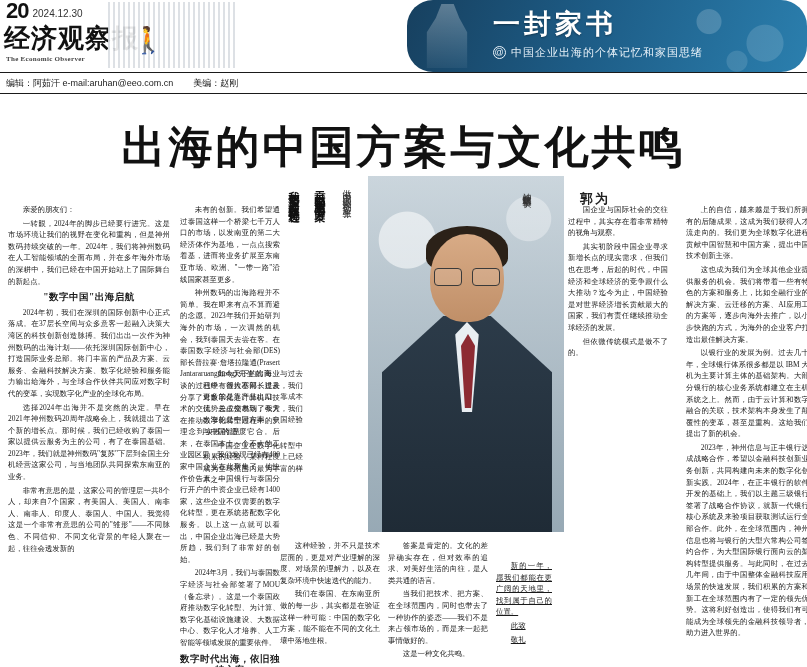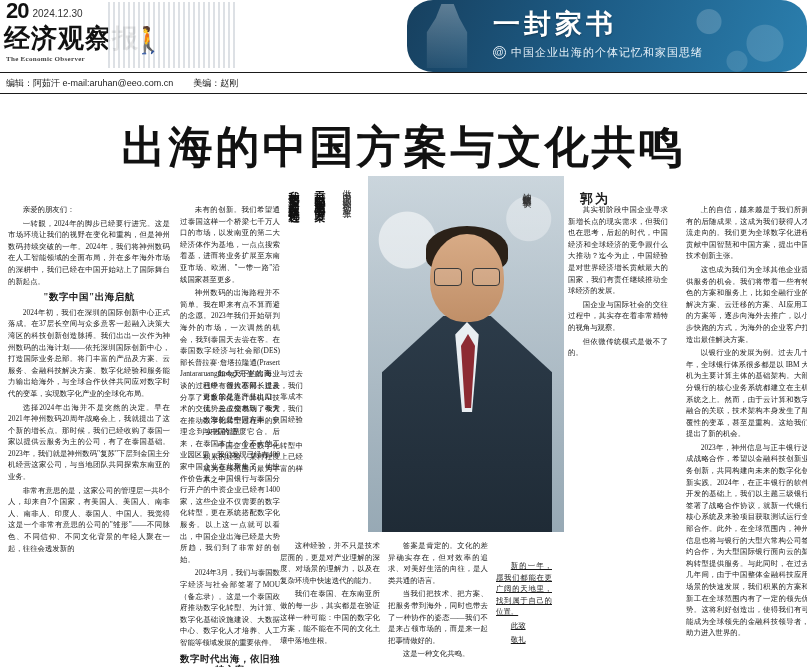--- a/index.html
+++ b/index.html
@@ -291,22 +291,22 @@
 
   <div class="col col2">
     <p>未有的创新。我们希望通过泰国这样一个桥梁七千万人口的市场，以发南亚的第二大经济体作为基地，一点点搜索着基，进而将业务扩展至东南亚市场、欧洲、"一带一路"沿线国家甚至更多。</p>
     <p>神州数码的出海路程并不简单。我在即来有点不算而避的念愿。2023年我们开始研判海外的市场，一次调然的机会，我到泰国天去尝在客。在泰国数字经济与社会部(DES)部长普拉赛·詹塔拉隆通(Prasert Jantararuangthong)先生的商业谈的过程中，普拉塞部长提及分享了对数字化之计算机AI技术的交流、总成交易到了我方在推动数字化转型过程中的从理念到实践的适度它合。后来，在泰国本土一个不大的工业园区里，我们发现已经有400家中国企业在此聚集了。他快作价告真，中国银行与泰国分行开户的中资企业已经有1400家，这些企业不仅需要的数字化转型，更在系统搭配数字化服务。以上这一点就可以看出，中国企业出海已经是大势所趋，我们到了非常好的创始。</p>
     <p>2024年3月，我们与泰国数字经济与社会部签署了MOU（备忘录）。这是一个泰国政府推动数字化转型、为计算、数字化基础设施建设、大数据中心、数字化人才培养、人工智能等领域发展的重要依件。</p>
     <h3>数字时代出海，依旧独特方案</h3>
     <p>改革开放以来，中国企业"走出去"已经走过40多年的历程。而我们</p>
   </div>
 
   <div class="col col3">
+    <p>国企业与国际社会的交往过程中，其实存在着非常精特的视角与观察。</p>
     <p>其实初阶段中国企业寻求新增长点的现实需求，但我们也在思考，后起的时代，中国经济和全球经济的竞争跟什么大推动？迄今为止，中国经验是对世界经济增长贡献最大的国家，我们有责任继续推动全球经济的发展。</p>
-    <p>国企业与国际社会的交往过程中，其实存在着非常精特的视角与观察。</p>
     <p>但依微传统模式是做不了的。</p>
     <p></p>
   </div>
 
   <div class="col col4">
     <p>上的自信，越来越是于我们所拥有的后随成果，这成为我们获得人才流走向的。我们更为全球数字化进程贡献中国智慧和中国方案，提出中国技术创新主张。</p>
     <p>这也成为我们为全球其他企业提供服务的机会。我们将带着一些有特色的方案和服务上，比如全融行业的解决方案、云迁移的方案、AI应用工的方案等，逐步向海外去推广，以小步快跑的方式，为海外的企业客户打造出最佳解决方案。</p>
     <p>以银行业的发展为例。过去几十年，全球银行体系很多都是以 IBM 大机为主要计算主体的基础架构。大部分银行的核心业务系统都建立在主机系统之上。然而，由于云计算和数字融合的关联，技术架构本身发生了颠覆性的变革，甚至是重构。这给我们提出了新的机会。</p>
     <p>2023年，神州信息与正丰银行达成战略合作，希望以金融科技创新业务创新，共同构建向未来的数字化创新实践。2024年，在正丰银行的软件开发的基础上，我们以主题三级银行签署了战略合作协议，就新一代银行核心系统及来验项目获取测试运行全部合作。此外，在全球范围内，神州信息也将与银行的大型六常构公司签约合作，为大型国际银行面向云的架构转型提供服务。与此同时，在过去几年间，由于中国整体金融科技应用场景的快速发展，我们积累的方案和新工在全球范围内有了一定的领先优势。这将利好创造出，使得我们有可能成为全球领先的金融科技领导者，助力进入世界的。</p>
   </div>
@@ -318,21 +318,21 @@
   <p>中国企业在数字化转型中积累的经验，某种程度上已经成为全球范围内最为丰富的样本之一。</p>
 </div>
 
 <div class="lowcol low2">
   <p>这种经验，并不只是技术层面的，更是对产业理解的深度、对场景的理解力，以及在复杂环境中快速迭代的能力。</p>
   <p>我们在泰国、在东南亚所做的每一步，其实都是在验证这样一种可能：中国的数字化方案，能不能在不同的文化土壤中落地生根。</p>
 </div>
 
 <div class="lowcol low3">
   <p>答案是肯定的。文化的差异确实存在，但对效率的追求、对美好生活的向往，是人类共通的语言。</p>
-  <p>当我们把技术、把方案、把服务带到海外，同时也带去了一种协作的姿态——我们不是来占领市场的，而是来一起把事情做好的。</p>
+  <p>当我们把技术、把方案、在全球范围内，同时也带去了一种协作的姿态——我们不是来占领市场的，而是来一起把事情做好的。</p>
   <p>这是一种文化共鸣。</p>
 </div>
 
 <div class="lowcol low4">
   <p>新的一年，愿我们都能在更广阔的天地里，找到属于自己的位置。</p>
   <p>此致</p>
   <p>敬礼</p>
 </div>
 
 </body></html>

